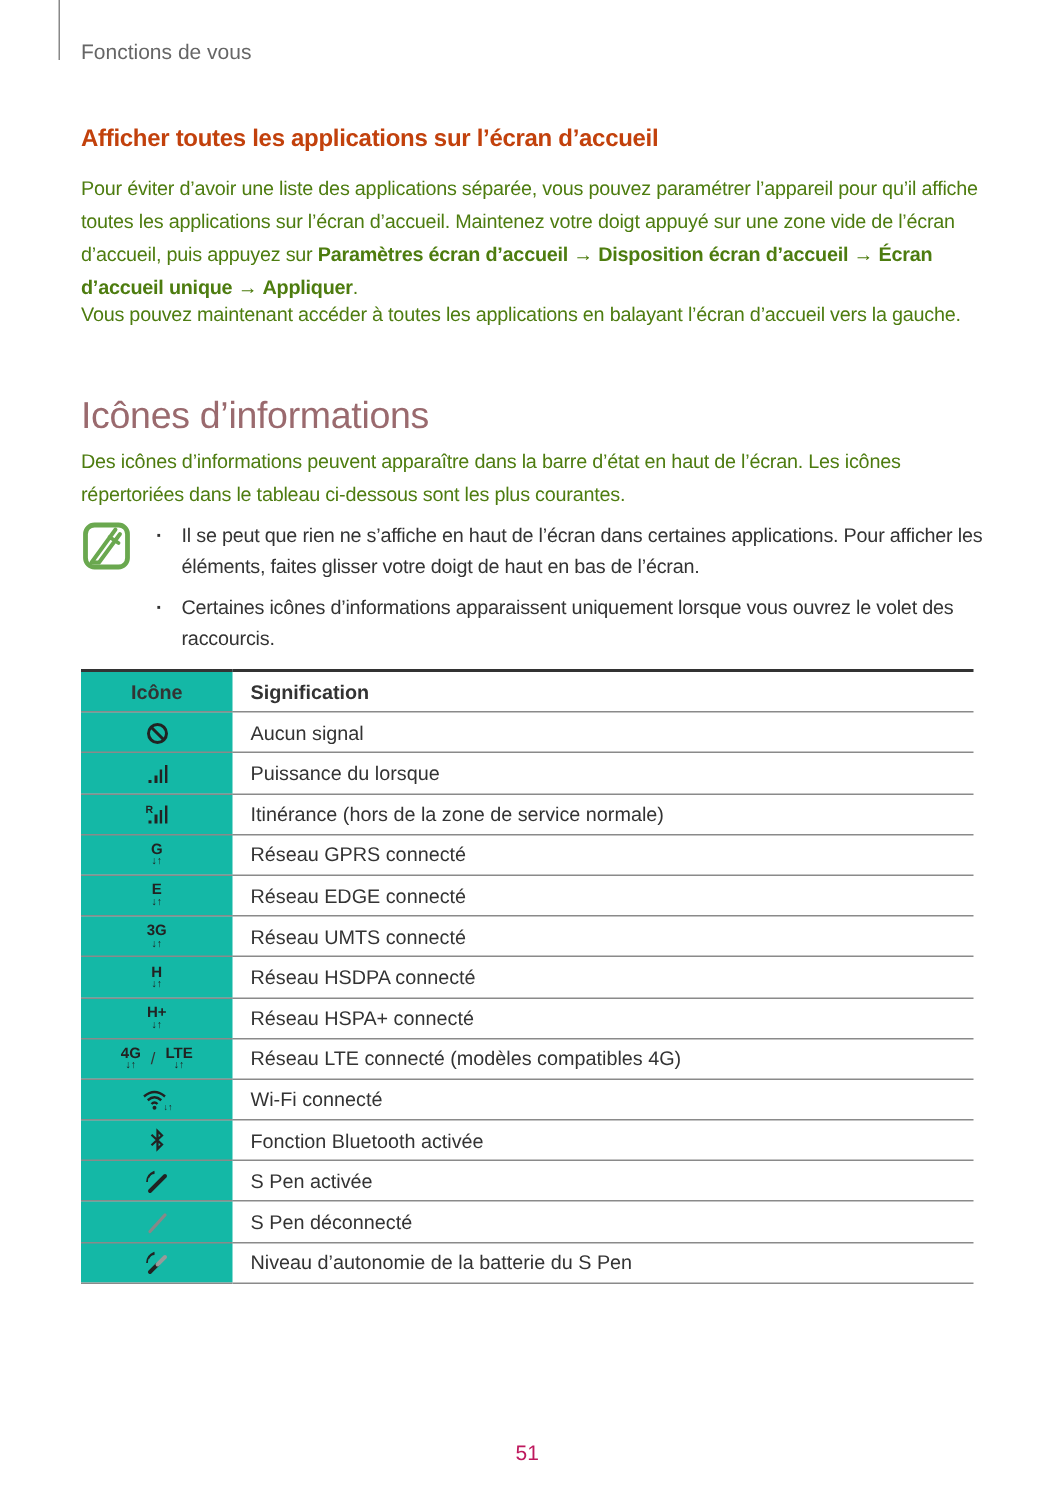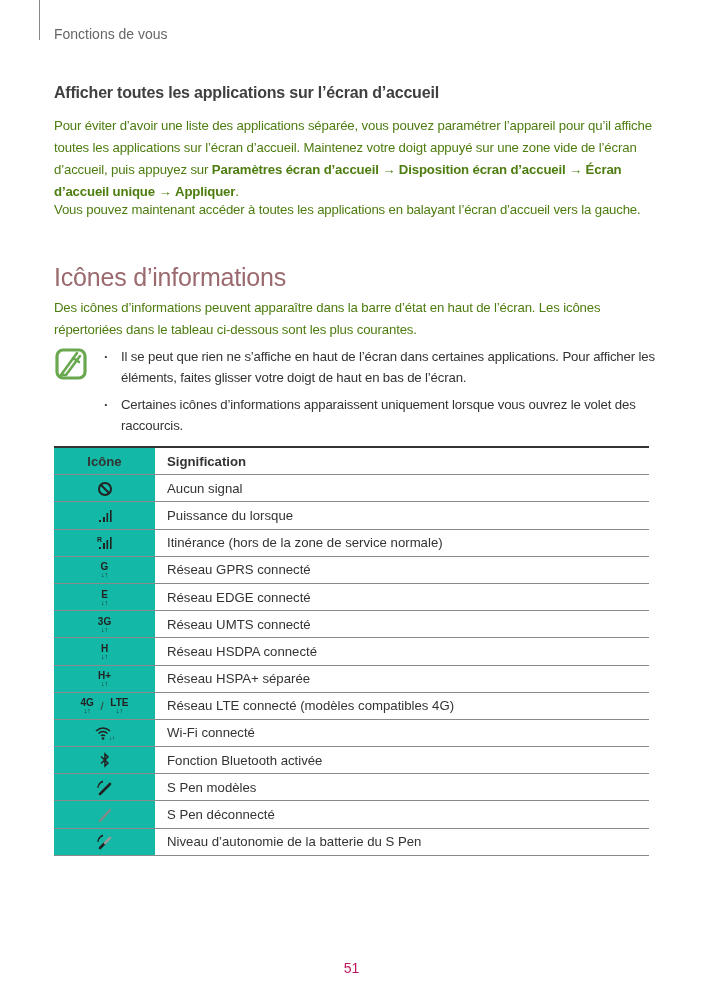--- a/index.html
+++ b/index.html
@@ -1,20 +1,20 @@
 <!DOCTYPE html>
 <html><head>
 <meta charset="utf-8">
 <style>
   html, body { margin:0; padding:0; background:#fff; }
   body { width:703px; height:994px; position:relative; overflow:hidden;
          font-family:"Liberation Sans", sans-serif; color:#333; }
   .header-rule { position:absolute; left:39px; top:0; width:1px; height:40px; background:#888; }
   .header-title { position:absolute; left:54px; top:26px; font-size:14px; color:#666; }
-  .h2 { position:absolute; left:54px; top:84px; font-size:16px; font-weight:bold; color:#404040; letter-spacing:-0.2px; }
+  .h2 { position:absolute; left:54px; top:84px; font-size:16px; font-weight:bold; color:#c2410c; letter-spacing:-0.2px; }
   .para { position:absolute; left:54px; width:600px; font-size:13.2px; line-height:22px; color:#4d7c0f; letter-spacing:-0.15px; }
   .p1 { top:115px; }
   .p2 { top:199px; }
   .para b { font-weight:bold; }
   .h1 { position:absolute; left:54px; top:263px; font-size:25px; color:#9a6a6e; font-weight:normal; letter-spacing:-0.2px; }
   .p3 { top:297px; }
   .note-icon { position:absolute; left:55px; top:348px; width:32px; height:32px; }
   .notes { position:absolute; left:100px; top:345px; width:555px; margin:1px; padding:0; list-style:none; font-size:13.2px; line-height:21px; color:#333; letter-spacing:-0.15px; }
   .notes li { position:relative; padding-left:20px; margin-bottom:6px; }
   .notes li::before { content:"\00B7"; position:absolute; left:3px; top:0; font-weight:bold; }
@@ -100,21 +100,21 @@
     <tr>
       <td class="ic"><span class="ic-text"><span>3G</span><small>↓↑</small></span></td>
       <td class="meaning">Réseau UMTS connecté</td>
     </tr>
     <tr>
       <td class="ic"><span class="ic-text"><span>H</span><small>↓↑</small></span></td>
       <td class="meaning">Réseau HSDPA connecté</td>
     </tr>
     <tr>
       <td class="ic"><span class="ic-text"><span>H+</span><small>↓↑</small></span></td>
-      <td class="meaning">Réseau HSPA+ séparée</td>
+      <td class="meaning">Réseau HSPA+ connecté</td>
     </tr>
     <tr>
       <td class="ic">
         <span class="ic-text"><span>4G</span><small>↓↑</small></span>
         <span style="font-size:11px;margin:0 3px;">/</span>
         <span class="ic-text"><span>LTE</span><small>↓↑</small></span>
       </td>
       <td class="meaning">Réseau LTE connecté (modèles compatibles 4G)</td>
     </tr>
     <tr>
@@ -131,21 +131,21 @@
       <td class="ic"><svg width="12" height="16" viewBox="0 0 12 16">
             <path d="M2 4.5 L9 11 L6 14 L6 2 L9 5 L2 11.5" stroke="#222" stroke-width="1.5" fill="none"></path>
           </svg></td>
       <td class="meaning">Fonction Bluetooth activée</td>
     </tr>
     <tr>
       <td class="ic"><svg width="18" height="16" viewBox="0 0 18 16">
             <path d="M4 14 L14 4" stroke="#222" stroke-width="2.6" stroke-linecap="round"></path>
             <path d="M3 5 Q4 2 7 2 M2 8 Q2 3 7 1" stroke="#222" stroke-width="1.2" fill="none"></path>
           </svg></td>
-      <td class="meaning">S Pen modèles</td>
+      <td class="meaning">S Pen activée</td>
     </tr>
     <tr>
       <td class="ic"><svg width="18" height="16" viewBox="0 0 18 16">
             <path d="M4 14 L14 3" stroke="#888" stroke-width="2.2" stroke-linecap="round"></path>
           </svg></td>
       <td class="meaning">S Pen déconnecté</td>
     </tr>
     <tr>
       <td class="ic"><svg width="18" height="16" viewBox="0 0 18 16">
             <path d="M4 14 L9 9" stroke="#222" stroke-width="2.6" stroke-linecap="round"></path>

